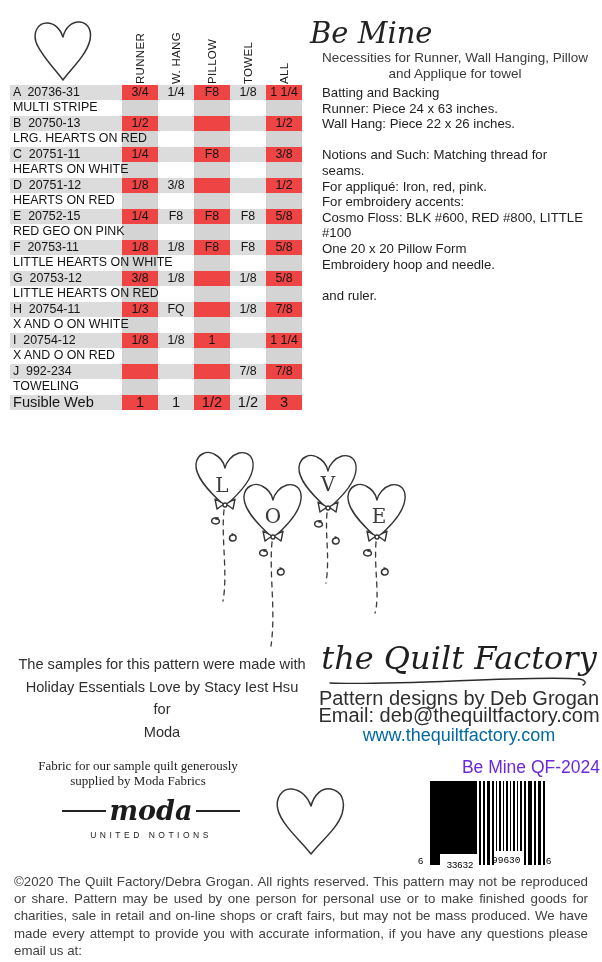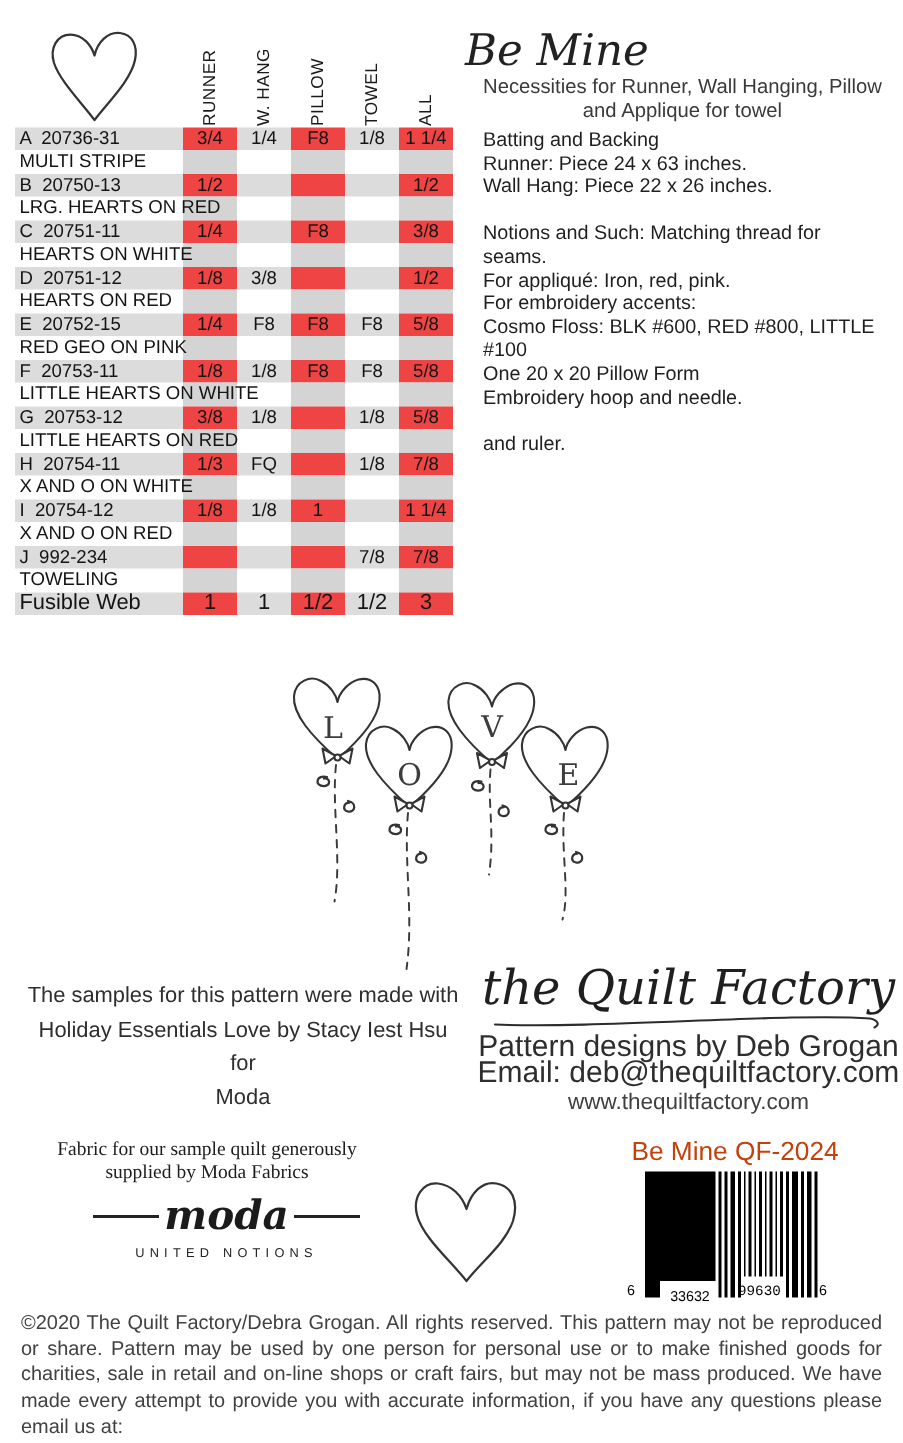--- a/index.html
+++ b/index.html
@@ -51,25 +51,25 @@
     font-size:27px;line-height:30px;color:#1b1b1b;margin:0 4px;}
   #moda-tagline{position:absolute;left:62px;top:830px;width:178px;text-align:center;
     font-size:8.5px;letter-spacing:3.5px;color:#222;white-space:nowrap;}
 
   
   #qf-block{position:absolute;left:316px;top:638px;width:286px;text-align:center;}
   #qf-logo{font-family:"DejaVu Serif",serif;font-style:italic;font-weight:500;
     font-size:32px;line-height:40px;color:#1f1f1f;white-space:nowrap;}
   #qf-swash{display:block;margin:-4px auto 4px auto;}
   .qfline{font-size:20px;line-height:16.5px;color:#2e2e2e;}
-  #qf-website{font-size:15px;line-height:16px;color:#404040;margin-top:4px;}
-
-  
-  #sku{position:absolute;left:380px;top:757px;width:220px;text-align:center;
-    font-size:17.5px;color:#c2410c;}
+  #qf-website{font-size:18px;line-height:16px;color:#0369a1;margin-top:4px;}
+
+  
+  #sku{position:absolute;left:380px;top:757px;width:220px;text-align:right;
+    font-size:17.5px;color:#6d28d9;}
   #barcode{position:absolute;left:418px;top:781px;width:136px;height:84px;}
   #bc-block{position:absolute;left:12px;top:0;width:47px;height:84px;background:#000;}
   #bc-notch{position:absolute;left:22px;bottom:-2px;width:40px;height:13px;background:#fff;
     text-align:center;}
   .bc-num{font-size:9.5px;line-height:13px;color:#000;}
   .bar{position:absolute;top:0;background:#000;}
   #bc-d0{position:absolute;left:0;bottom:-2px;}
   #bc-d2{position:absolute;left:74px;bottom:-2px;width:34px;text-align:left;font-family:Liberation Mono, monospace;}
   #bc-d3{position:absolute;left:128px;bottom:-2px;}
 

